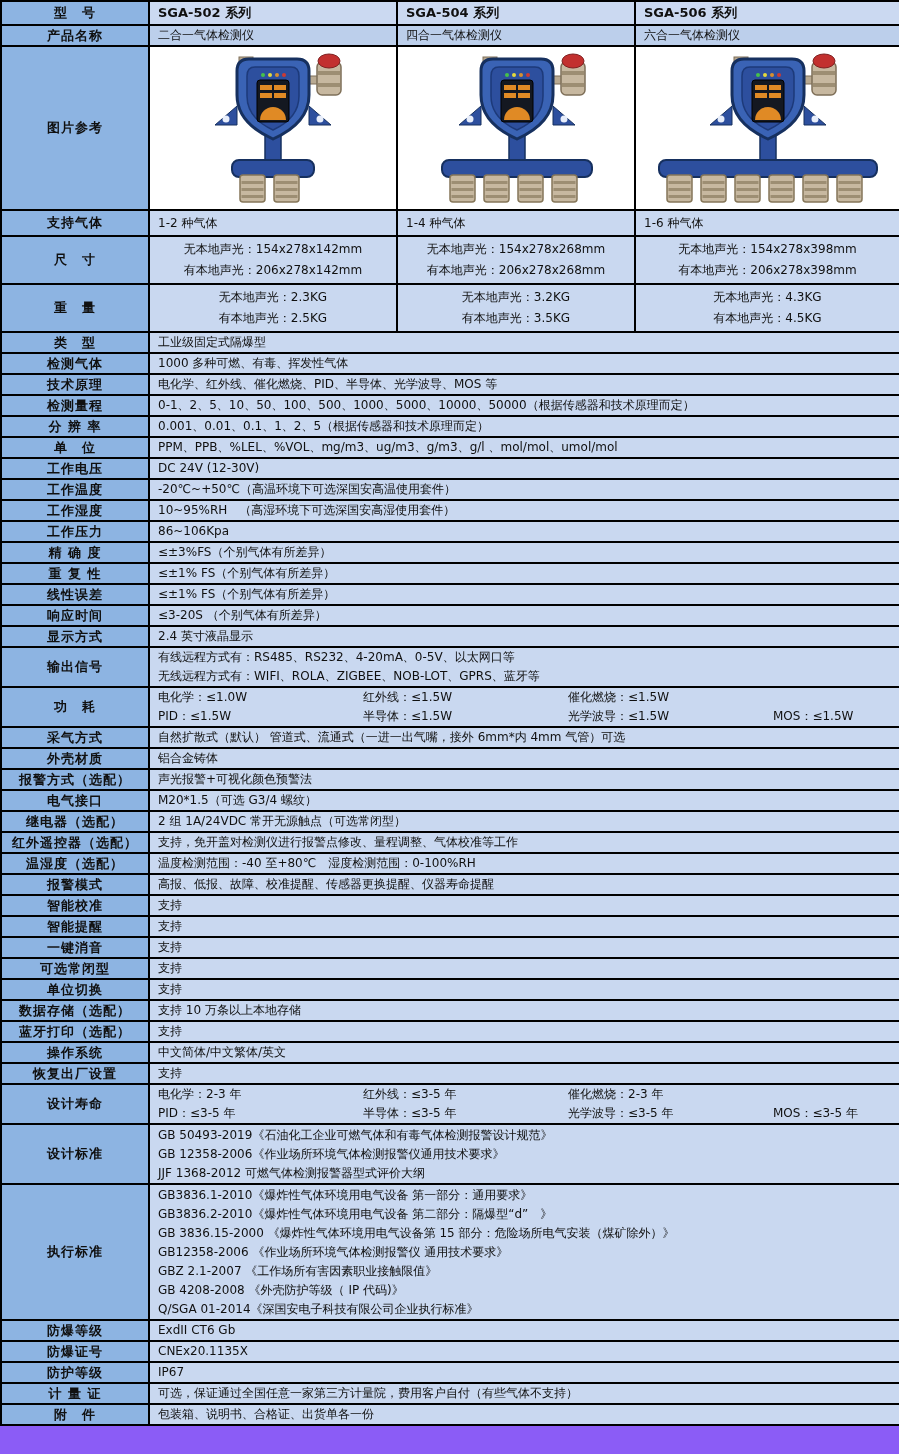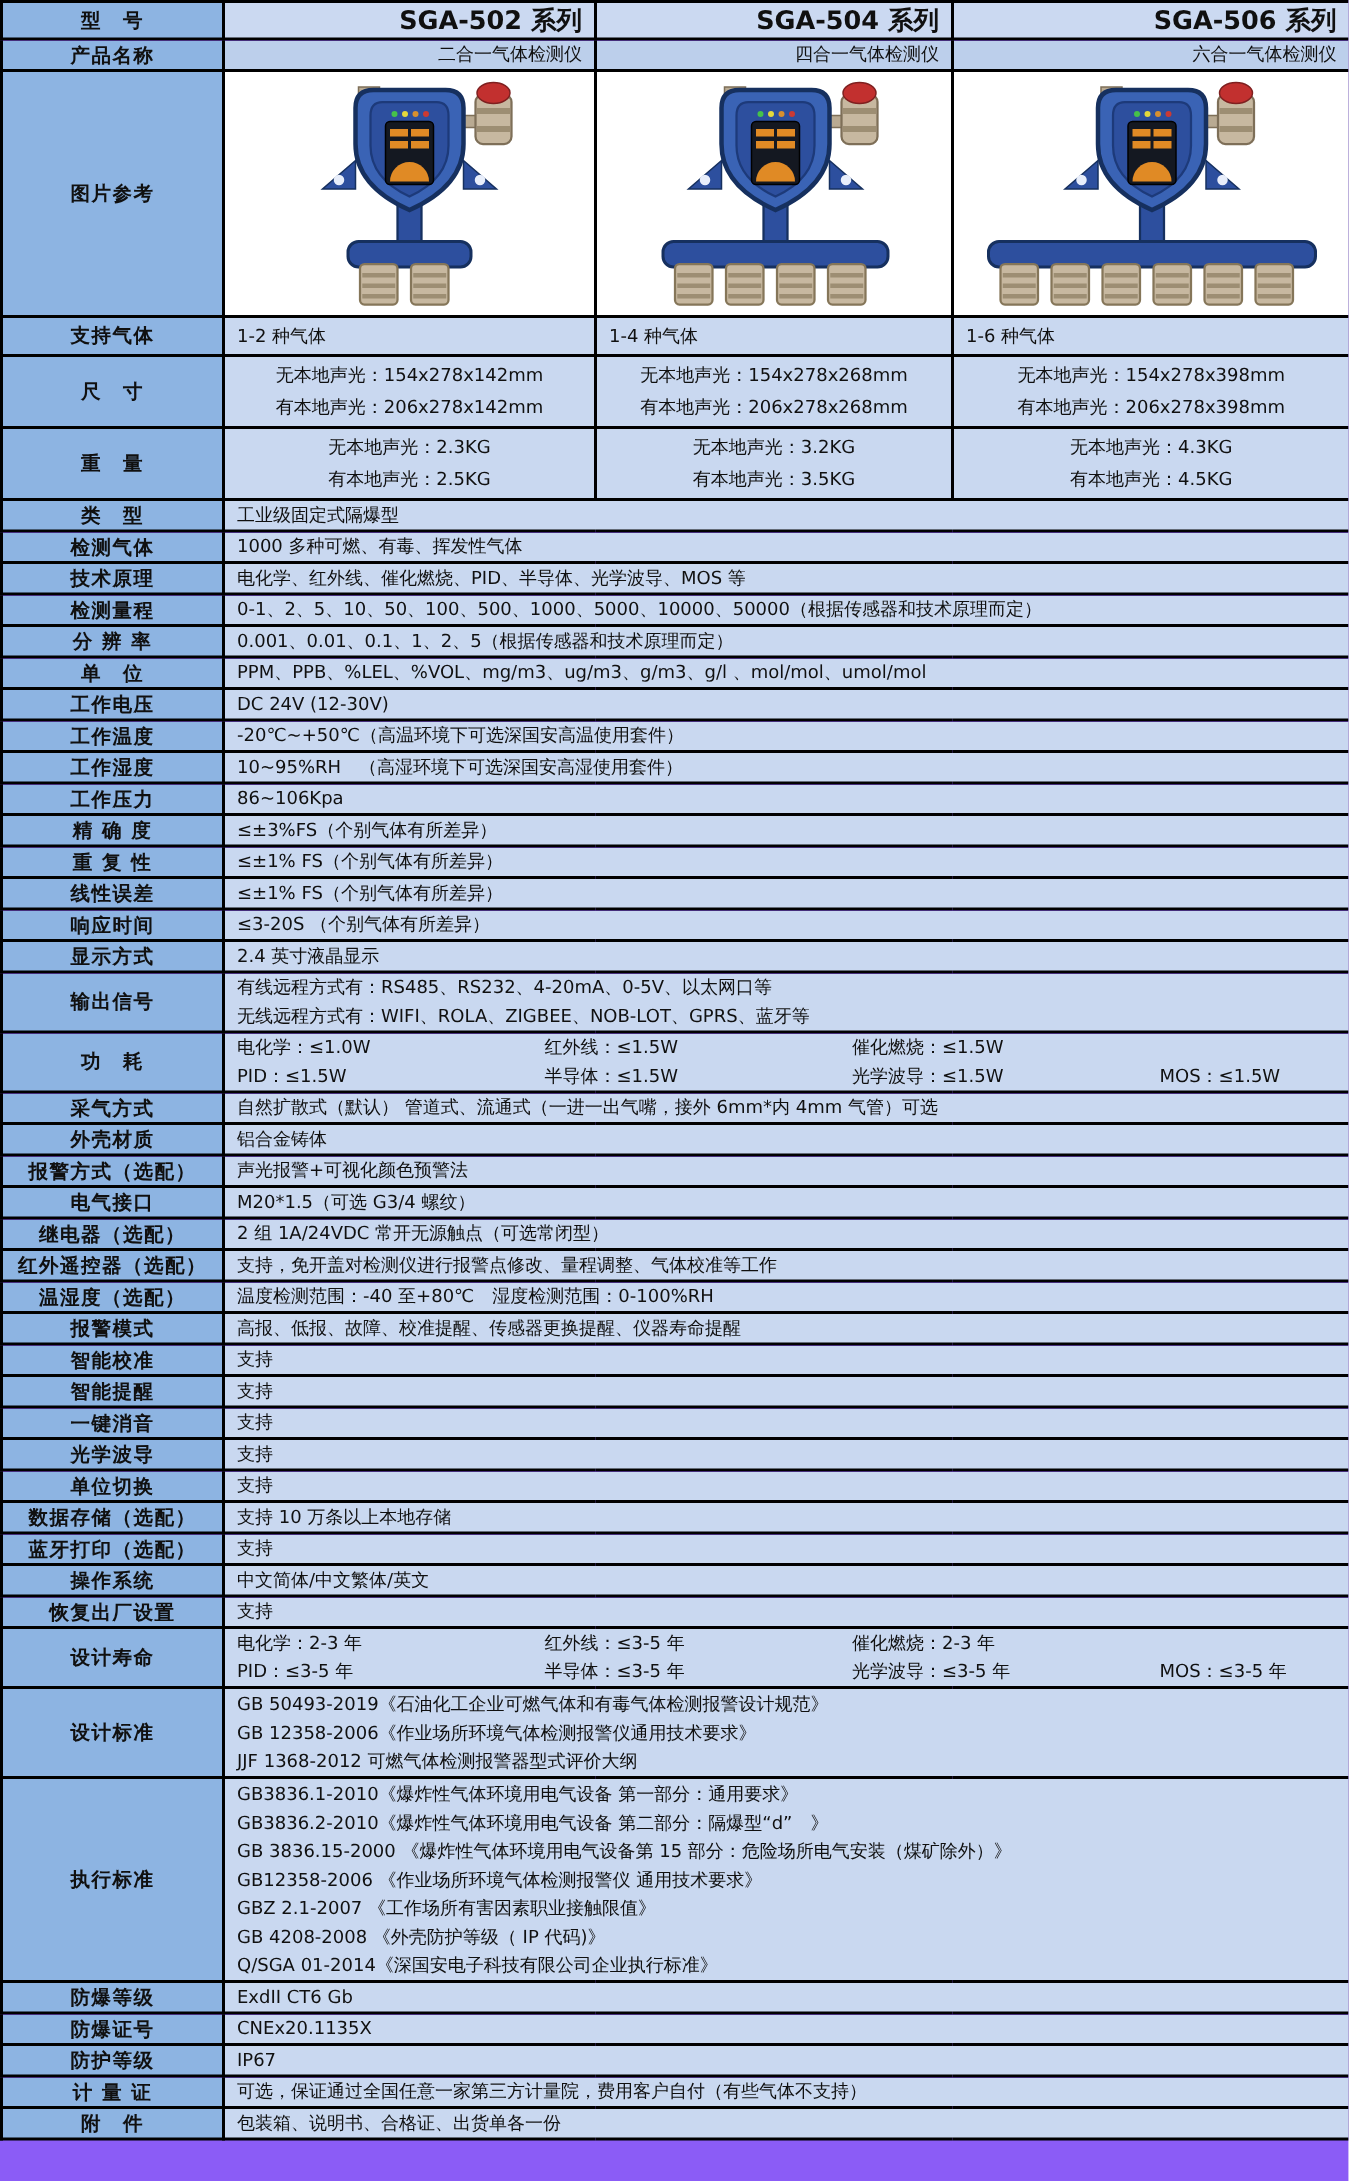--- a/index.html
+++ b/index.html
@@ -4,22 +4,22 @@
 <style>
   html,body{margin:0;padding:0;background:#fff;}
   .page{width:899px;height:1454px;background:#8b5cf6;overflow:hidden;
         font-family:"DejaVu Sans","Liberation Sans",sans-serif;}
   table{border-collapse:collapse;table-layout:fixed;width:899px;}
   td{border:2px solid #000;padding:0 8px;font-size:12px;color:#101010;
      overflow:hidden;vertical-align:middle;}
   td.lbl{background:#8DB4E2;font-weight:bold;text-align:center;font-size:13px;
          padding:0 2px;letter-spacing:1px;}
   td.val{background:#C9D8F0;}
-  tr.r-model td.val{background:#CBD9F1;font-weight:bold;text-align:right;font-size:17px;}
-  tr.r-product td.val{background:#BCCFEB;text-align:right;}
+  tr.r-model td.val{background:#CBD9F1;font-weight:bold;text-align:left;font-size:13px;}
+  tr.r-product td.val{background:#BCCFEB;text-align:left;}
   tr.r-gases td.val{}
   td.imgcell{background:#ffffff;padding:0;text-align:center;vertical-align:middle;}
   td.two{text-align:center;padding:2px 4px;}
   .ln{line-height:19px;white-space:nowrap;}
   .ln2{line-height:21px;white-space:nowrap;}
   .seg{display:inline-block;min-width:205px;}
   .seg:last-child{min-width:0;}
   tr.hm{height:24px;} tr.hp{height:21px;} tr.hi{height:164px;margin-top:20px;}
   tr.hg{height:26px;} tr.hd{height:43px;padding-left:28px;} tr.hw{height:44px;}
   tr.s{height:19px;} tr.m2{height:40px;padding-left:28px;} tr.m3{height:60px;} tr.m7{height:136px;}
@@ -388,21 +388,21 @@
             <div class="ln">支持</div>
           </td>
         </tr>
 <tr class="s">
           <td class="lbl">一键消音</td>
           <td class="val" colspan="3">
             <div class="ln">支持</div>
           </td>
         </tr>
 <tr class="s">
-          <td class="lbl">光学波导</td>
+          <td class="lbl">可选常闭型</td>
           <td class="val" colspan="3">
             <div class="ln">支持</div>
           </td>
         </tr>
 <tr class="s">
           <td class="lbl">单位切换</td>
           <td class="val" colspan="3">
             <div class="ln">支持</div>
           </td>
         </tr>

